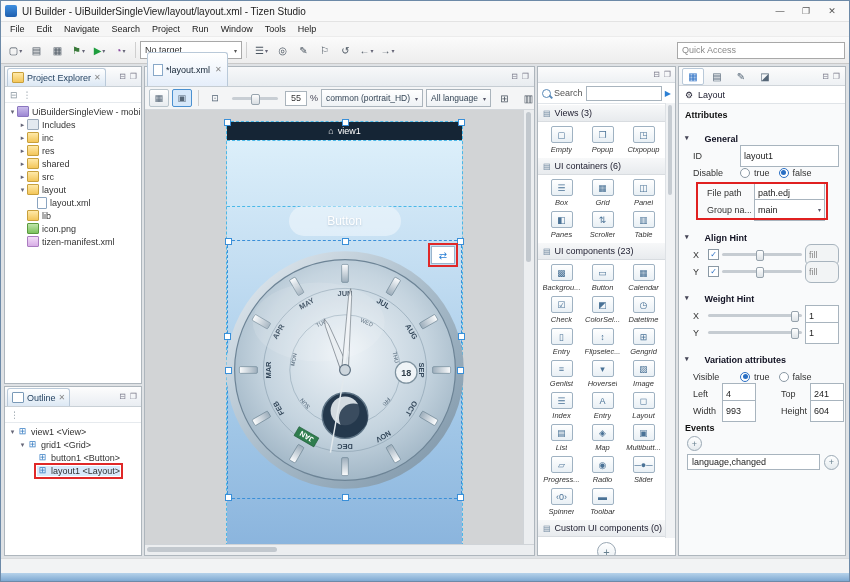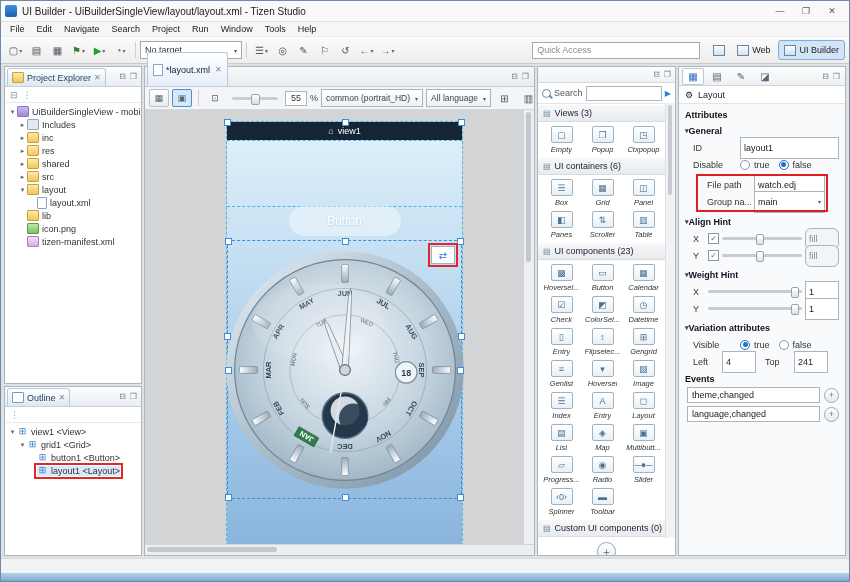--- a/index.html
+++ b/index.html
@@ -123,27 +123,27 @@
   .pal-vthumb{position:absolute;left:2px;top:2px;width:4px;height:90px;background:#c6ccd2;border-radius:2px;}
 
   
   .props{width:166px;flex:none;display:flex;flex-direction:column;border:1px solid #aeb6bd;background:#f9fafb;font-size:9px;min-height:0;}
   .props-tabs{height:18px;flex:none;display:flex;align-items:center;gap:2px;background:linear-gradient(#fcfcfc,#eef1f4);border-bottom:1px solid #d0d5da;padding:0 3px;}
   .ptab-ic{width:20px;height:15px;display:inline-flex;align-items:center;justify-content:center;color:#567;font-size:10px;border:1px solid transparent;border-radius:2px;}
   .ptab-ic.active{background:#fff;border-color:#b9c9d9;color:#2a6fc4;}
   .props-title-row{height:17px;flex:none;display:flex;align-items:center;gap:5px;padding:0 6px;border-bottom:1px solid #e0e4e8;background:#fff;color:#223;}
   .props-body{flex:1;overflow:hidden;padding:2px 6px 2px 6px;}
   .sec-label{font-weight:bold;margin:4px 0 2px;color:#111;}
-  .sub-header{display:flex;align-items:center;gap:0;margin:6px 0 3px;color:#112;font-weight:bold;}
+  .sub-header{display:flex;align-items:flex-start;gap:16px;margin:14px 0 3px;color:#112;font-weight:bold;}
   .exp{font-size:7px;color:#445;}
   .frow{display:flex;align-items:center;height:17px;gap:3px;padding-left:8px;}
   .flabel{width:44px;color:#333;flex:none;white-space:nowrap;overflow:hidden;}
   .flabel.xs{width:12px;}
   .flabel.sm{width:26px;}
-  .flabel.r{margin-left:6px;}
+  .flabel.r{margin-left:22px;}
   .finput{flex:1;height:22px;border:1px solid #a8b4be;background:#fff;display:flex;align-items:center;padding:0 3px;color:#222;min-width:0;box-sizing:border-box;}
   .finput.tiny{flex:none;width:34px;}
   .finput.dis{background:#f2f4f5;color:#888;border-radius:6px;}
   .finput.select{justify-content:space-between;}
   .ddv{font-size:6px;color:#556;}
   .radio{width:8px;height:8px;border-radius:50%;border:1px solid #8a98a4;background:#fff;display:inline-block;position:relative;flex:none;}
   .radio.on{border-color:#2a6fc4;}
   .radio.on::after{content:'';position:absolute;left:1.5px;top:1.5px;right:1.5px;bottom:1.5px;background:#2a6fc4;border-radius:50%;}
   .rlabel{margin:0 6px 0 1px;color:#333;}
   .checkbox{width:9px;height:9px;border:1px solid #8a98a4;background:#fff;color:#2a6fc4;font-size:8px;display:inline-flex;align-items:center;justify-content:center;flex:none;}
@@ -239,33 +239,20 @@
         <span class="tbtn">
           <span class="tglyph">←</span>
           <span class="dd">▾</span>
         </span>
         <span class="tbtn">
           <span class="tglyph">→</span>
           <span class="dd">▾</span>
         </span>
       </span>
     <span class="quick-access">Quick Access</span>
-    <span class="persp">
-      <span class="tbtn">
-          <span class="persp-ic"></span>
-        </span>
-      <span class="persp-btn">
-          <span class="persp-ic"></span>
-          <span>Web</span>
-        </span>
-      <span class="persp-btn active">
-          <span class="persp-ic"></span>
-          <span>UI Builder</span>
-        </span>
-    </span>
   </div>
 
   <div class="main">
 
     <div class="left-col">
       <div class="panel pe-panel">
         <div class="panel-header">
           <span class="ptab">
             <span class="ticon f-folder" style="background:linear-gradient(#ffe9a8,#f3c65a);border:1px solid #c8a03c;"></span>
             <span>Project Explorer</span>
@@ -670,21 +657,21 @@
           </div>
           </div>
         <div class="pal-section-header">
           <span class="sec-ic">▤</span>
           <span>UI components (23)</span>
         </div>
         <div class="pal-grid">
 
         <div class="pal-item">
             <span class="pal-ic">▩</span>
-            <span class="pal-label">Hoversel...</span>
+            <span class="pal-label">Backgrou...</span>
           </div>
             <div class="pal-item">
             <span class="pal-ic">▭</span>
             <span class="pal-label">Button</span>
           </div>
             <div class="pal-item">
             <span class="pal-ic">▦</span>
             <span class="pal-label">Calendar</span>
           </div>
             <div class="pal-item">
@@ -814,21 +801,21 @@
           <span class="flabel">Disable</span>
           <span class="radio"></span>
             <span class="rlabel">true</span>
           <span class="radio on"></span>
             <span class="rlabel">false</span>
         </div>
         <div class="red-box">
           <div class="frow">
             <span class="flabel">File path</span>
             <span class="finput">
-                <span>watch.edj</span>
+                <span>path.edj</span>
               </span>
           </div>
           <div class="frow">
             <span class="flabel">Group na...</span>
             <span class="finput select">
                 <span>main</span>
                 <span class="ddv">▾</span>
               </span>
           </div>
         </div>
@@ -895,28 +882,35 @@
         <div class="frow">
           <span class="flabel sm">Left</span>
           <span class="finput tiny">
               <span>4</span>
             </span>
           <span class="flabel sm r">Top</span>
           <span class="finput tiny">
               <span>241</span>
             </span>
         </div>
+        <div class="frow">
+          <span class="flabel sm">Width</span>
+          <span class="finput tiny">
+              <span>993</span>
+            </span>
+          <span class="flabel sm r">Height</span>
+          <span class="finput tiny">
+              <span>604</span>
+            </span>
+        </div>
 
         <div class="sec-label">Events</div>
         <div>
 
         <div class="events-row">
-            <span class="event-box">
-                <span>theme,changed</span>
-              </span>
             <span class="plus-sm">+</span>
           </div>
             <div class="events-row">
             <span class="event-box">
                 <span>language,changed</span>
               </span>
             <span class="plus-sm">+</span>
           </div>
           </div>
       </div>

